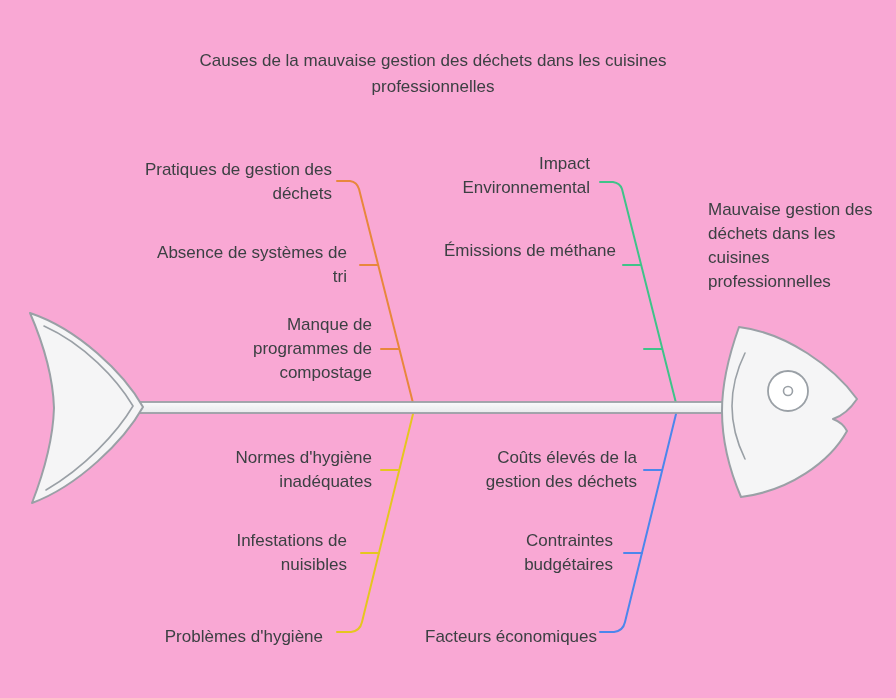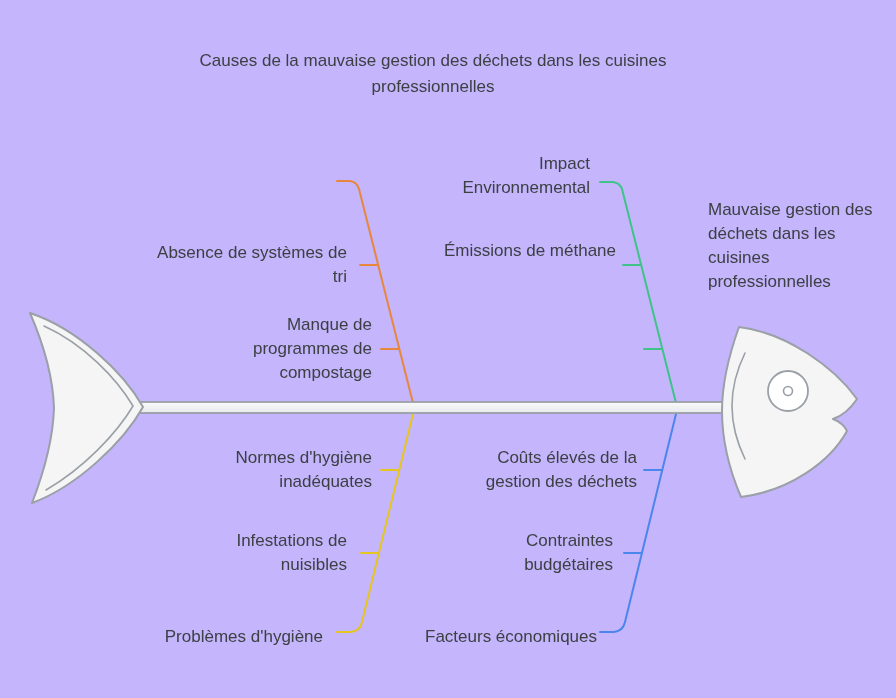--- a/index.html
+++ b/index.html
@@ -1,17 +1,17 @@
 <!DOCTYPE html>
 <html><head>
 <meta charset="utf-8">
 <style>
   html,body{margin:0;padding:0;background:#ffffff;}
   .stage{
-    position:relative;width:896px;height:698px;background:#c4b5fd;overflow:hidden;
+    position:relative;width:896px;height:698px;background:#f9a8d4;overflow:hidden;
     font-family:"Liberation Sans","DejaVu Sans",sans-serif;color:#3C4043;
   }
   .stage svg{position:absolute;left:0;top:0;}
   .title{
     position:absolute;left:143px;top:48px;width:580px;
     font-size:17px;line-height:26px;text-align:center;color:#3C4043;
   }
   .lbl{
     position:absolute;font-size:17px;line-height:24px;text-align:right;color:#3C4043;
   }
@@ -83,20 +83,21 @@
     </g>
 
     <g>
       <path d="M739 327 C787 333 834 367 857 399 C849 411 842 416 833 419 C841 422 845 427 847 431 C830 462 789 491 741 497 C729 469 722 440 722 411 C722 380 730 352 739 327 Z" fill="#F5F5F6" stroke="#9AA0A6" stroke-width="2" stroke-linejoin="round"></path>
       <path d="M745 353 Q719 406 745 459" fill="none" stroke="#9AA0A6" stroke-width="1.6" stroke-linecap="round"></path>
       <circle cx="788" cy="391" r="20" fill="#ffffff" stroke="#9AA0A6" stroke-width="1.8"></circle>
       <circle cx="788" cy="391" r="4.5" fill="#ffffff" stroke="#9AA0A6" stroke-width="1.6"></circle>
     </g>
   </svg>
 
+  <div class="lbl" id="lbl-pratiques">Pratiques de gestion des déchets</div>
   <div class="lbl" id="lbl-absence">Absence de systèmes de tri</div>
   <div class="lbl" id="lbl-manque">Manque de programmes de compostage</div>
 
   <div class="lbl" id="lbl-impact">Impact Environnemental</div>
   <div class="lbl" id="lbl-emissions">Émissions de méthane</div>
 
   <div class="lbl" id="lbl-normes">Normes d'hygiène inadéquates</div>
   <div class="lbl" id="lbl-infestations">Infestations de nuisibles</div>
   <div class="lbl" id="lbl-problemes">Problèmes d'hygiène</div>
 

